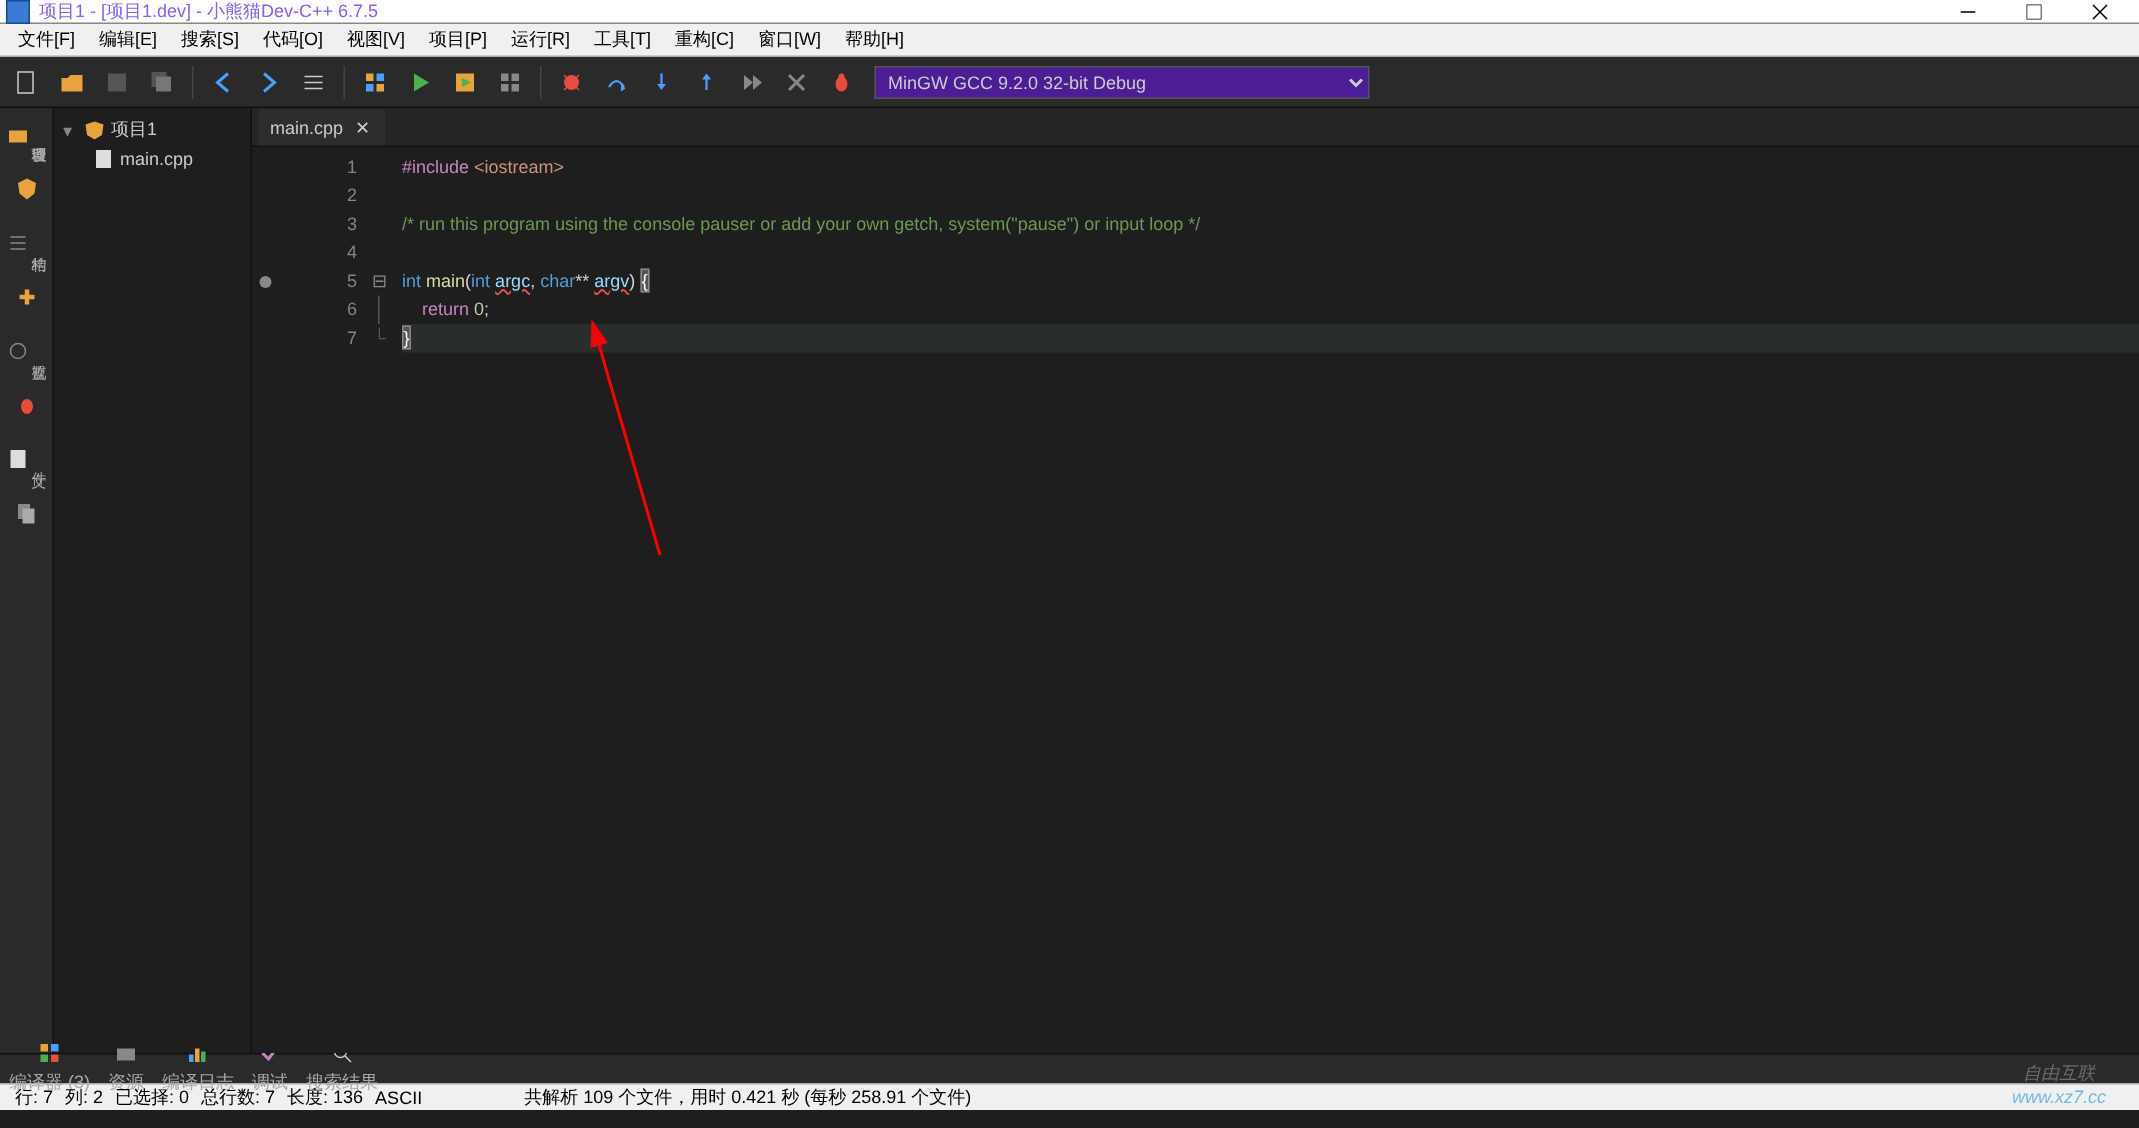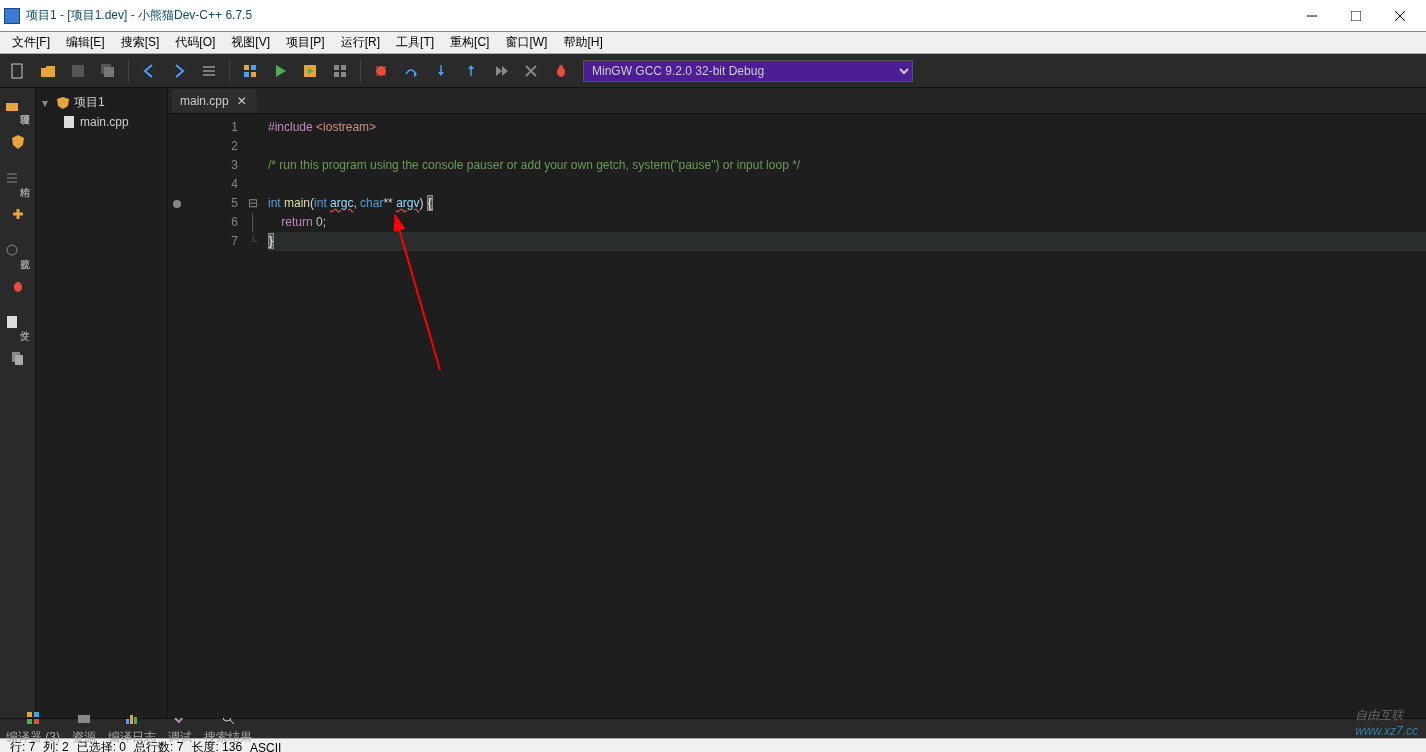--- a/index.html
+++ b/index.html
@@ -1,17 +1,17 @@
 <!DOCTYPE html>
 <html><head>
 <meta charset="utf-8">
 <style>
 * { margin:0; padding:0; box-sizing:border-box; font-family:"Microsoft YaHei","Segoe UI",sans-serif; font-size:12px; }
 body { background:#1e1e1e; color:#ccc; width:1426px; height:752px; overflow:hidden; position:relative; }
-.titlebar { height:32px; background:#fff; color:#0c4a6e; display:flex; align-items:center; padding:0 4px; border-bottom:1px solid #888; }
+.titlebar { height:16px; background:#fff; color:#8b5cf6; display:flex; align-items:center; padding:0 4px; border-bottom:1px solid #888; }
 .titlebar .icon { width:16px; height:16px; background:#3a7bd5; margin-right:6px; display:inline-block; border:1px solid #1a4a8a; }
 .titlebar .spacer { flex:1; }
 .winbtn { width:44px; height:28px; display:flex; align-items:center; justify-content:center; color:#000; cursor:pointer; }
 .menubar { height:22px; background:#f0f0f0; color:#000; display:flex; align-items:center; padding:0 4px; border-bottom:1px solid #aaa;text-align:center; }
 .menuitem { padding:2px 8px; cursor:pointer; }
 .toolbar { height:34px; background:#2a2a2a; display:flex; align-items:center; padding:0 4px; border-bottom:1px solid #111; gap:2px; }
 .tbtn { width:28px; height:28px; display:flex; align-items:center; justify-content:center; cursor:pointer; border-radius:2px; }
 .tsep { width:1px; height:22px; background:#444; margin:0 4px; }
 .compiler-select { height:22px; width:330px; background:#4c1d95; color:#ccc; border:1px solid #555; padding:0 4px; margin-left:6px; }
 .main { display:flex; height:calc(752px - 28px - 22px - 34px - 20px - 18px); }
@@ -44,21 +44,21 @@
 .kw-return { color:#c586c0; }
 .kw-brace { background:#555; color:#fff; border:1px solid #888; }
 .bp-col { width:18px; background:#1e1e1e; padding-top:4px; }
 .bp-col div { height:19px; display:flex; align-items:center; justify-content:center; }
 .bottombar { height:20px; background:#2a2a2a; border-top:1px solid #111; display:flex; align-items:center; padding:0 6px; gap:12px; color:#aaa; }
 .bottombar .bitem { display:flex; align-items:center; gap:4px; cursor:pointer;flex-direction:column; }
 .statusbar { height:18px; background:#f0f0f0; color:#000; display:flex; align-items:center; padding:0 6px; font-size:11px; border-top:1px solid #aaa; }
 .statusbar .cell { padding:0 4px; }
 .arrow-annotation { position:absolute; pointer-events:none; }
 svg { display:block; }
-.watermark { position:absolute; right:8px; bottom:14px; color:#3aa0d8; font-size:14px; opacity:0.7; font-style:italic; pointer-events:none; text-align:left; }
+.watermark { position:absolute; right:22px; bottom:14px; color:#3aa0d8; font-size:14px; opacity:0.7; font-style:italic; pointer-events:none; text-align:center; }
 .watermark .top { color:#888; font-size:12px; }
 </style>
 </head>
 <body>
 
 <div class="titlebar">
   <span class="icon"></span>
   <span>项目1 - [项目1.dev] - 小熊猫Dev-C++ 6.7.5</span>
   <span class="spacer"></span>
   <div class="winbtn">
@@ -361,20 +361,21 @@
   </div>
 </div>
 
 <div class="statusbar">
   <span class="cell">行: 7</span>
   <span class="cell">列: 2</span>
   <span class="cell">已选择: 0</span>
   <span class="cell">总行数: 7</span>
   <span class="cell">长度: 136</span>
   <span class="cell">ASCII</span>
+  <span class="cell" style="margin-left:60px;">共解析 109 个文件，用时 0.421 秒 (每秒 258.91 个文件)</span>
 </div>
 
 <svg class="arrow-annotation" style="left:380px;top:200px;" width="80" height="180">
   <defs>
       <marker id="ah" markerWidth="10" markerHeight="10" refX="8" refY="3" orient="auto">
         <path d="M0,0 L0,6 L9,3 z" fill="#ff0000"></path>
       </marker>
     </defs>
   <line x1="60" y1="170" x2="15" y2="15" stroke="#ff0000" stroke-width="2" marker-end="url(#ah)"></line>
 </svg>

